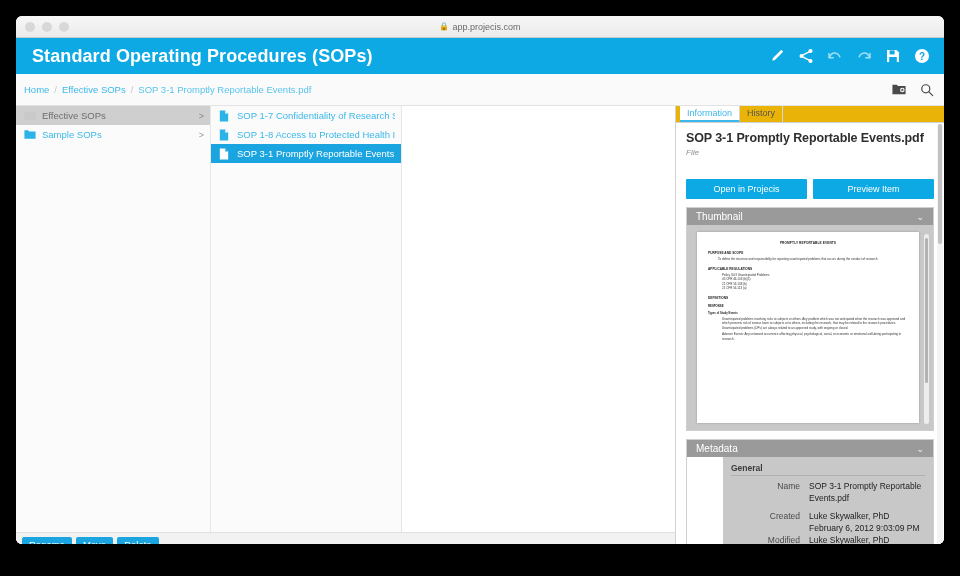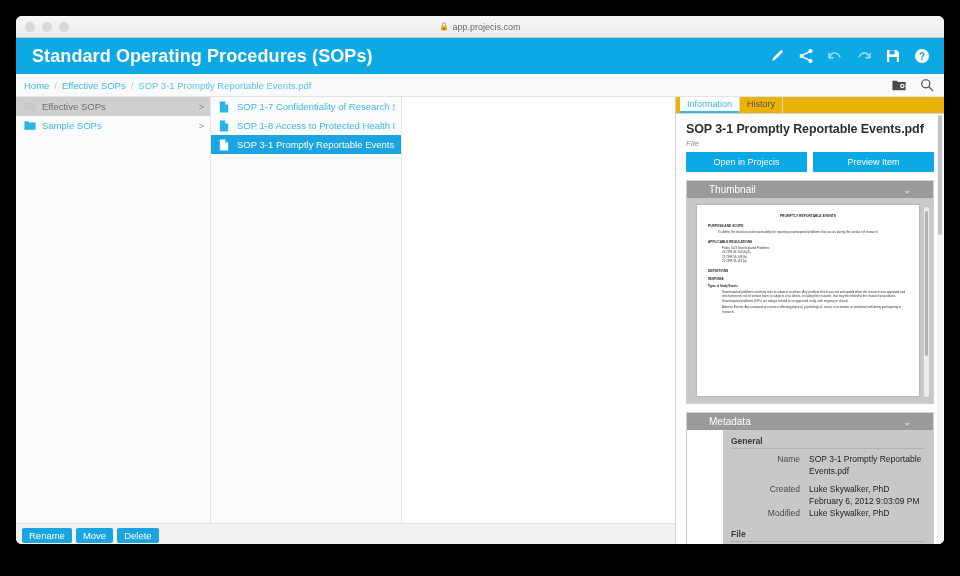--- a/index.html
+++ b/index.html
@@ -49,21 +49,21 @@
     padding: 0 14px 0 16px;
   }
   .apptitle { color: #fff; font-size: 18px; font-weight: bold; letter-spacing: .1px; }
   .tools { display: flex; align-items: center; gap: 13px; }
   .tools svg { display: block; }
   .ticon { width: 16px; height: 16px; cursor: pointer; }
   .ticon.dim { opacity: .62; }
 
   .subbar {
     position: relative;
-    height: 23px; background: #fafafa;
+    height: 32px; background: #fafafa;
     border-bottom: 1px solid #e3e3e3;
     display: flex; align-items: center;
     padding-left: 8px;
   }
   .crumbs { display: flex; align-items: center; font-size: 9.5px; }
   .crumbs a { color: #3BB8EA; text-decoration: none; }
   .crumbs .sep { color: #c6c6c6; margin: 0 5px; }
   .crumbs .cur { color: #58C4EE; }
   .subicons {
     position: absolute; right: 10px; top: 0; bottom: 0;
@@ -122,31 +122,31 @@
   }
   .tab {
     font-size: 9px; padding: 2px 7px 0 7px; cursor: pointer; color: #555;
     border-right: 1px solid #d6d6d6;
   }
   .tab.active { color: #3BB8EA; background: #fff; border-bottom: 2px solid #3BB8EA; }
 
   .pbody { padding: 8px 10px 0 10px; background: #fff; height: 433px; }
   .docname { font-size: 12.5px; font-weight: bold; color: #2e2e2e; letter-spacing: -.1px; }
   .doctype { font-size: 8px; color: #8e8e8e; margin-top: 3px; font-style: italic; }
-  .actions { display: flex; gap: 6px; margin-top: 4px; border-radius: 6px; }
+  .actions { display: flex; gap: 6px; margin-top: 22px; border-radius: 6px; }
   .abtn {
     flex: 1; background: #0CA9E4; color: #fff; text-align: center;
     font-size: 9px; padding: 5px 0; border: none; border-radius: 1px; cursor: pointer;
   }
 
   .section { margin-top: 8px; border: 1px solid #cfcfcf; }
   .sechead {
     height: 17px; background: #9a9a9a; color: #fff;
     display: flex; align-items: center; justify-content: space-between;
-    padding: 0 22px; font-size: 10px; cursor: pointer;
+    padding: 0 9px; font-size: 10px; cursor: pointer;
   }
   .sechead .carat { font-size: 9px; opacity: .9; }
 
   .thumbbox {
     position: relative; height: 205px;
     background: #c8c8c8; padding: 7px 14px 7px 10px;
   }
   .page {
     width: 100%; height: 100%;
     background: #fff;

